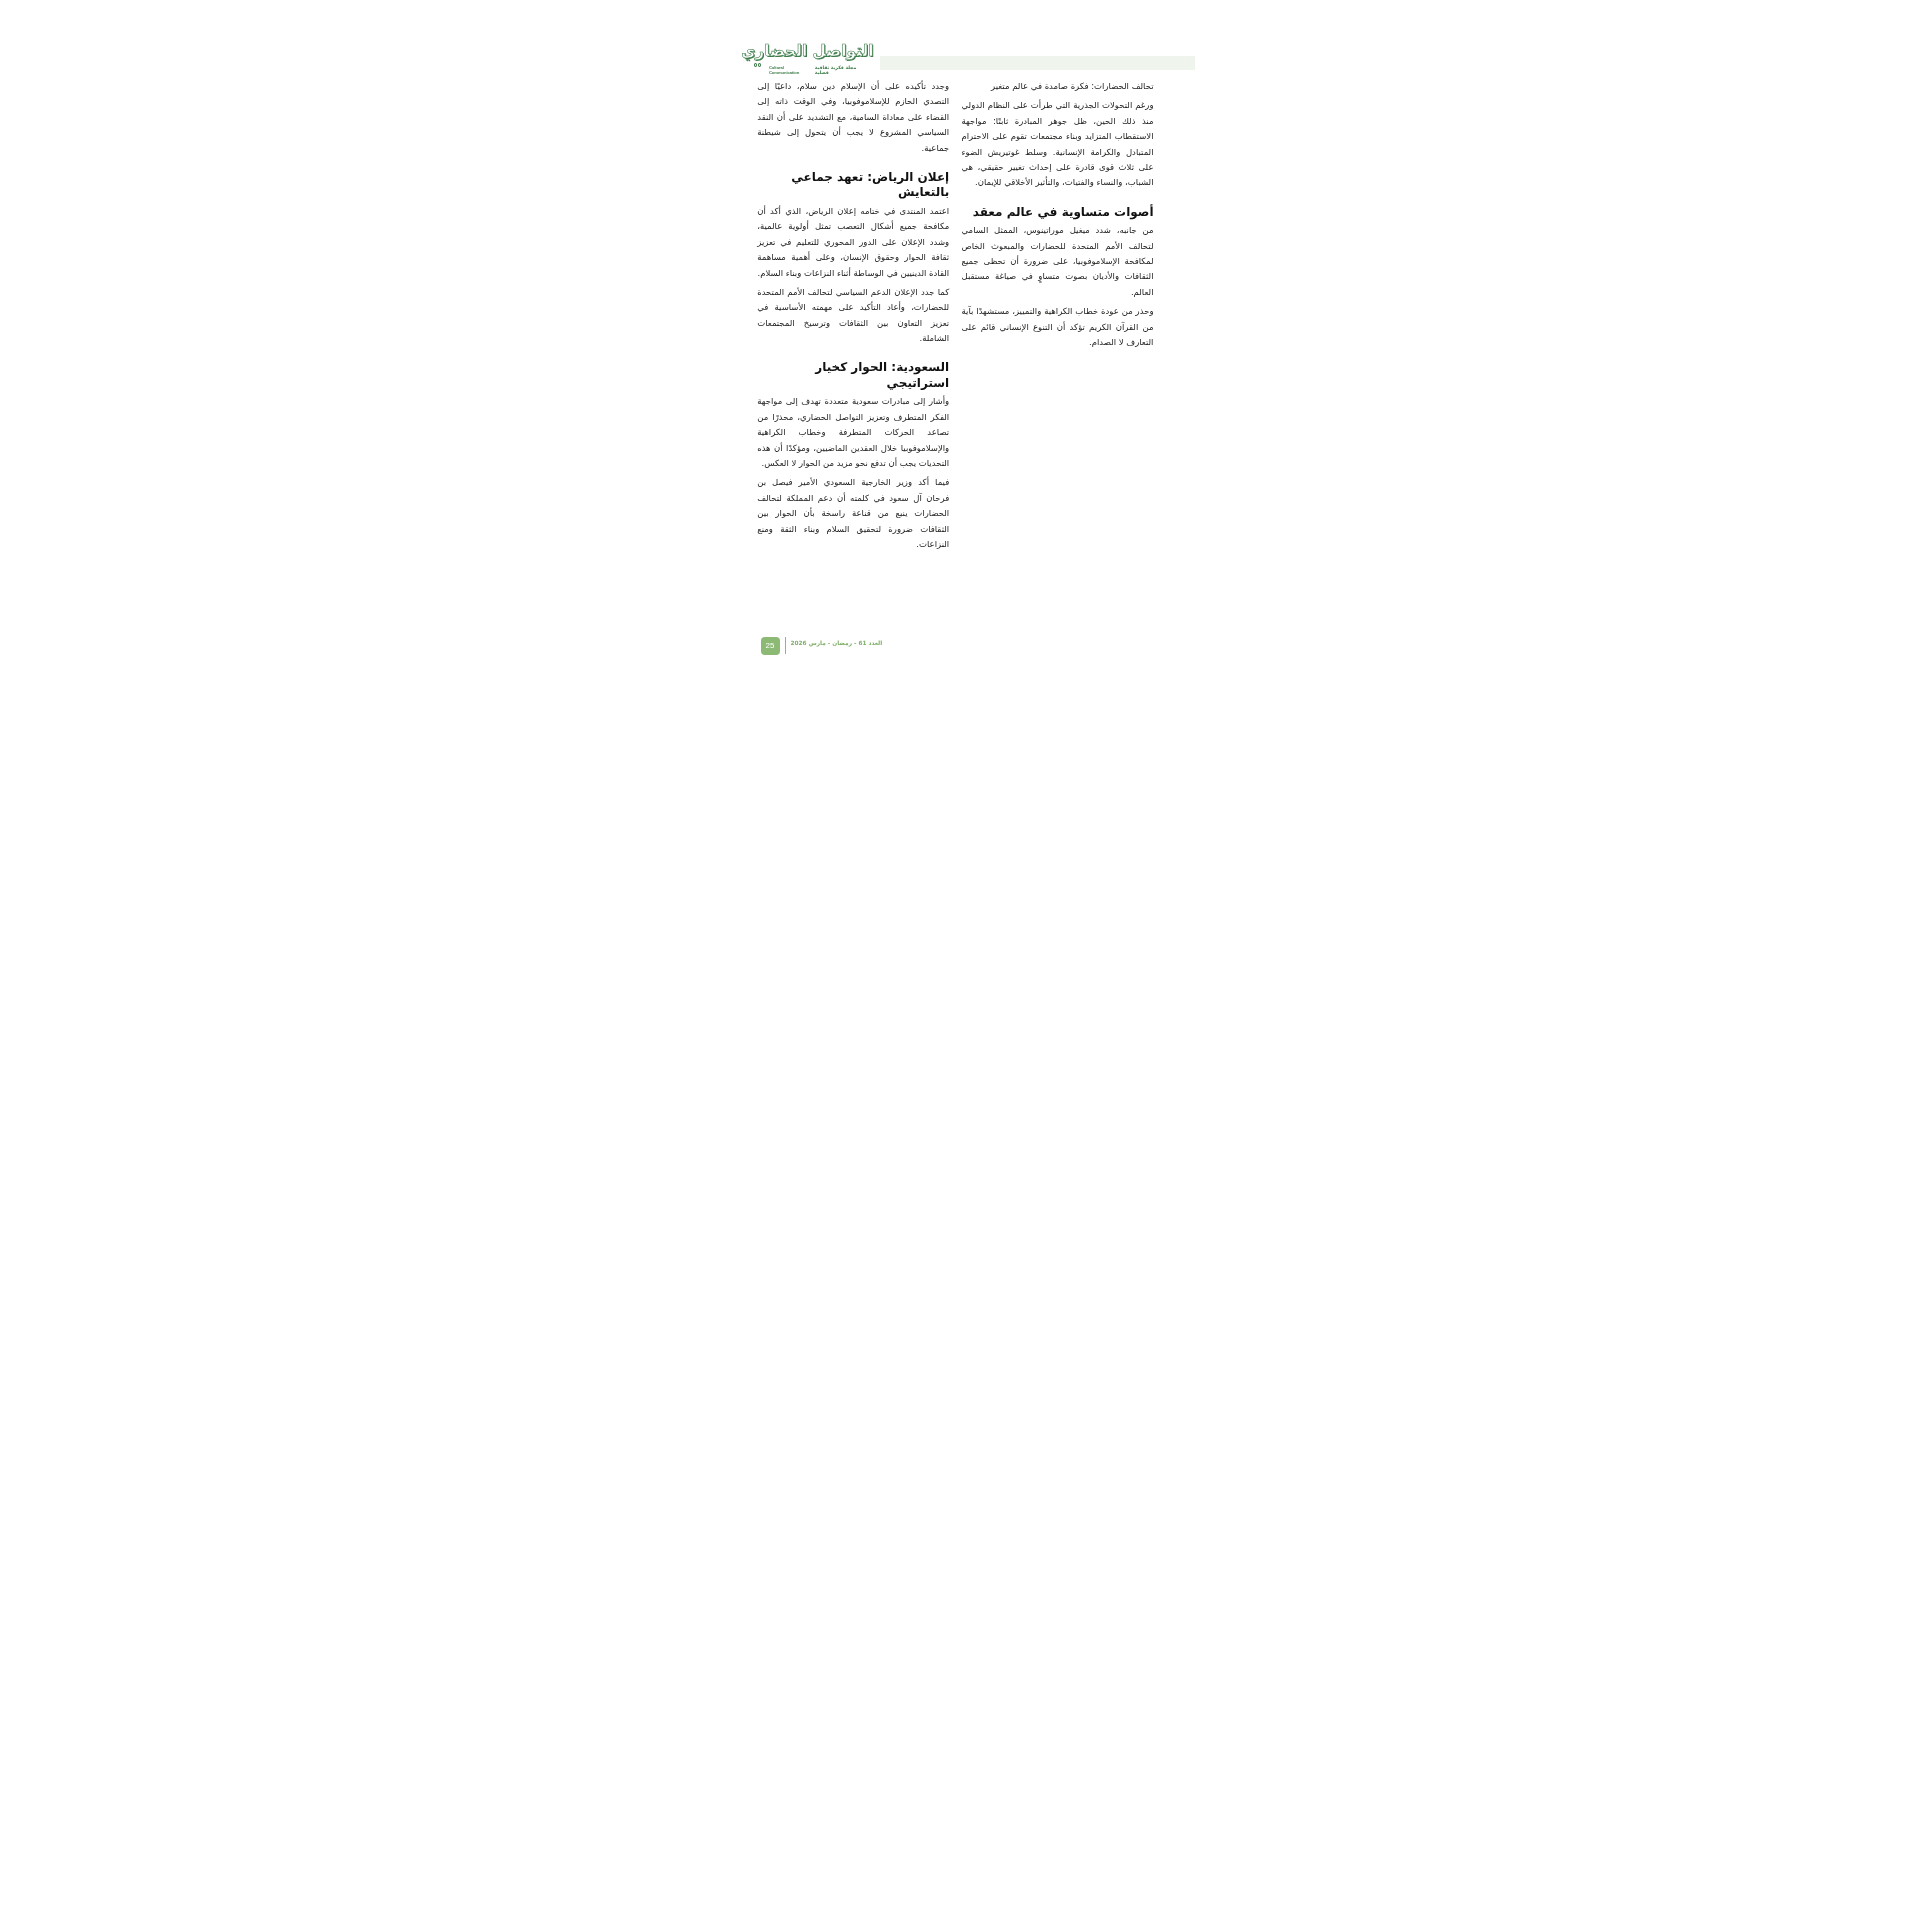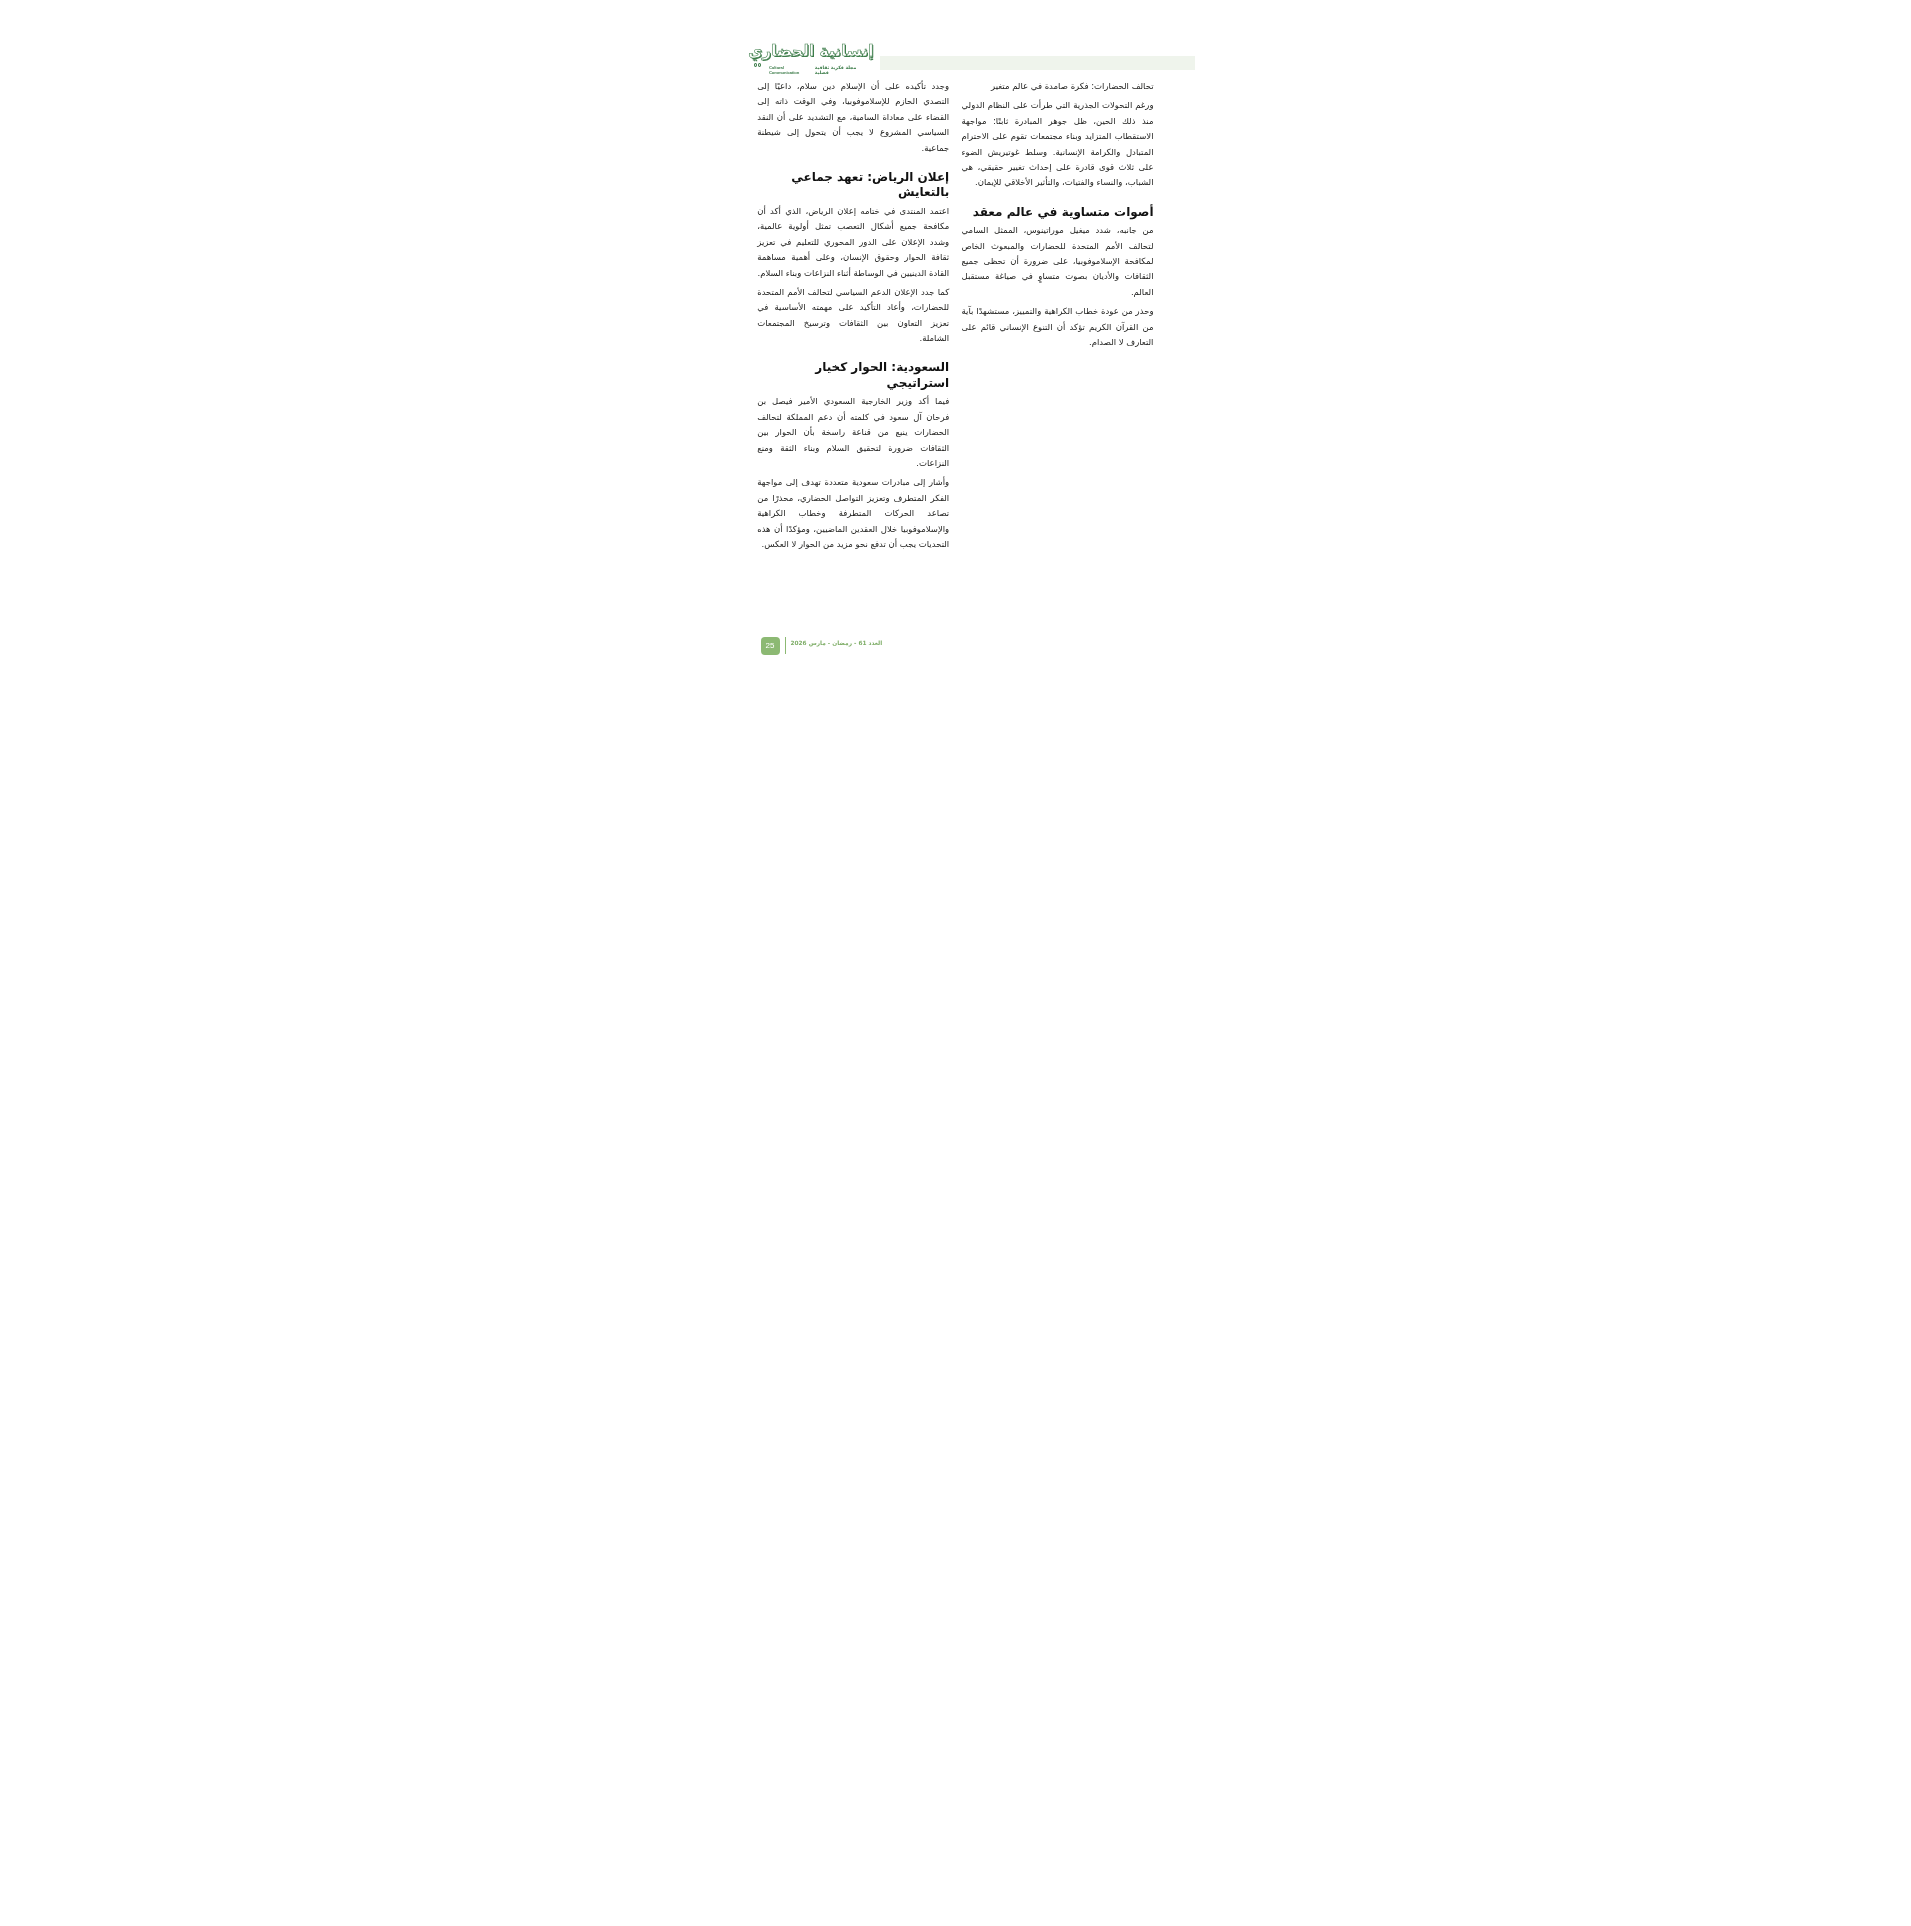--- a/index.html
+++ b/index.html
@@ -111,21 +111,21 @@
 </style>
 </head>
 <body>
 
 <div class="page">
 
   <div class="band"></div>
 
   <header>
     <div class="logo">
-      <div class="logo-title">إنسانية الحضاري</div>
+      <div class="logo-title">التواصل الحضاري</div>
       <div class="logo-dots">
           <i></i>
           <i></i>
         </div>
       <div class="logo-subrow">
         <span class="logo-en">Cultural Communication</span>
         <span class="logo-ar">مجلة فكرية ثقافية فصلية</span>
       </div>
     </div>
   </header>
@@ -137,22 +137,22 @@
         <h3>أصوات متساوية في عالم معقد</h3>
         <p>من جانبه، شدد ميغيل موراتينوس، الممثل السامي لتحالف الأمم المتحدة للحضارات والمبعوث الخاص لمكافحة الإسلاموفوبيا، على ضرورة أن تحظى جميع الثقافات والأديان بصوت متساوٍ في صياغة مستقبل العالم.</p>
         <p>وحذر من عودة خطاب الكراهية والتمييز، مستشهدًا بآية من القرآن الكريم تؤكد أن التنوع الإنساني قائم على التعارف لا الصدام.</p>
       </section>
     <section class="col">
         <p>وجدد تأكيده على أن الإسلام دين سلام، داعيًا إلى التصدي الحازم للإسلاموفوبيا، وفي الوقت ذاته إلى القضاء على معاداة السامية، مع التشديد على أن النقد السياسي المشروع لا يجب أن يتحول إلى شيطنة جماعية.</p>
         <h3>إعلان الرياض: تعهد جماعي بالتعايش</h3>
         <p>اعتمد المنتدى في ختامه إعلان الرياض، الذي أكد أن مكافحة جميع أشكال التعصب تمثل أولوية عالمية، وشدد الإعلان على الدور المحوري للتعليم في تعزيز ثقافة الحوار وحقوق الإنسان، وعلى أهمية مساهمة القادة الدينيين في الوساطة أثناء النزاعات وبناء السلام.</p>
         <p>كما جدد الإعلان الدعم السياسي لتحالف الأمم المتحدة للحضارات، وأعاد التأكيد على مهمته الأساسية في تعزيز التعاون بين الثقافات وترسيخ المجتمعات الشاملة.</p>
         <h3>السعودية: الحوار كخيار استراتيجي</h3>
+        <p>وأشار إلى مبادرات سعودية متعددة تهدف إلى مواجهة الفكر المتطرف وتعزيز التواصل الحضاري، محذرًا من تصاعد الحركات المتطرفة وخطاب الكراهية والإسلاموفوبيا خلال العقدين الماضيين، ومؤكدًا أن هذه التحديات يجب أن تدفع نحو مزيد من الحوار لا العكس.</p>
         <p>فيما أكد وزير الخارجية السعودي الأمير فيصل بن فرحان آل سعود في كلمته أن دعم المملكة لتحالف الحضارات ينبع من قناعة راسخة بأن الحوار بين الثقافات ضرورة لتحقيق السلام وبناء الثقة ومنع النزاعات.</p>
-        <p>وأشار إلى مبادرات سعودية متعددة تهدف إلى مواجهة الفكر المتطرف وتعزيز التواصل الحضاري، محذرًا من تصاعد الحركات المتطرفة وخطاب الكراهية والإسلاموفوبيا خلال العقدين الماضيين، ومؤكدًا أن هذه التحديات يجب أن تدفع نحو مزيد من الحوار لا العكس.</p>
       </section>
   </main>
 
   <footer class="footer">
     <div class="page-num">25</div>
     <div class="footer-divider"></div>
     <div class="issue">العدد 61 - رمضان - مارس 2026</div>
   </footer>
 
 </div>

